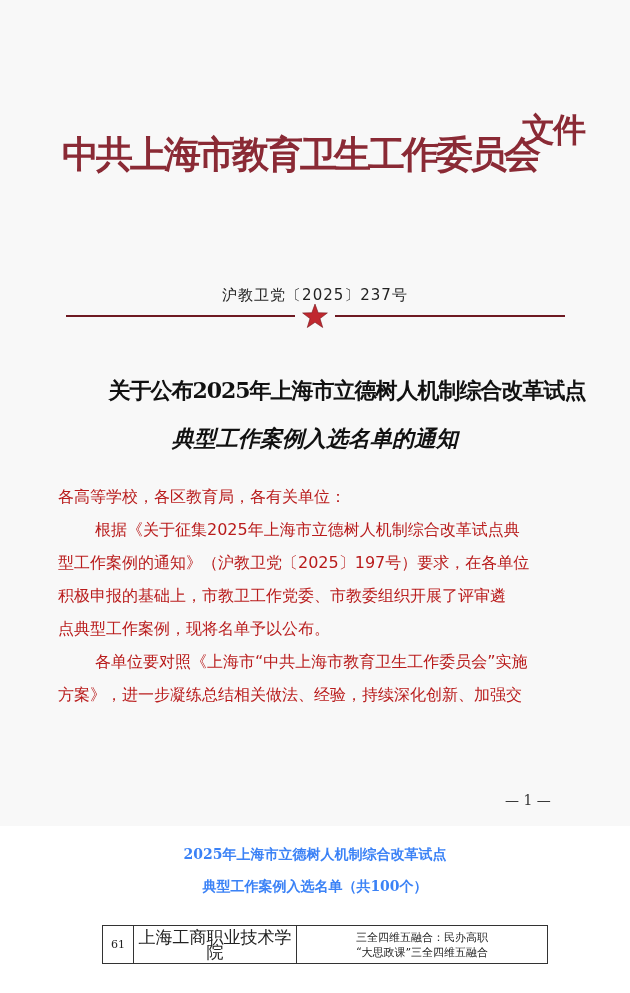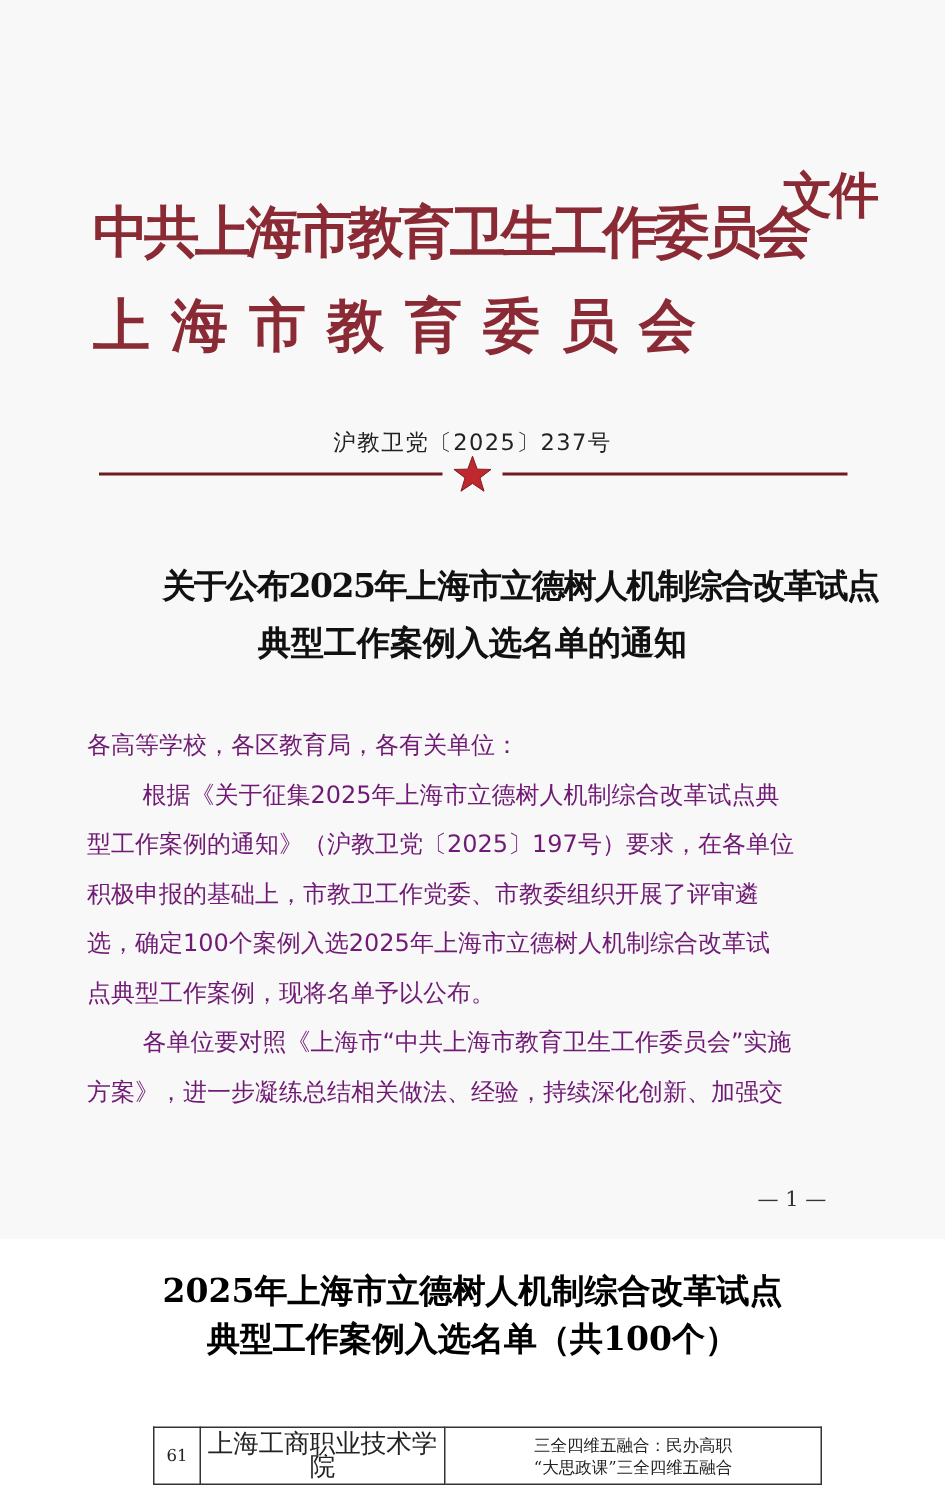--- a/index.html
+++ b/index.html
@@ -38,72 +38,70 @@
   .redline.left { left: 66px; width: 229px; }
   .redline.right { left: 335px; width: 230px; }
   .star {
     position: absolute; left: 302px; top: 303px; width: 26px; height: 26px;
   }
   .title {
     position: absolute; left: 0; width: 630px; text-align: center;
     font-weight: bold; color: #111; font-size: 22px;
   }
   .t1 { top: 376px; letter-spacing: -1px; padding-left: 32px; }
-  .t2 { top: 414px; }
+  .t2 { top: 424px; font-style: italic; }
   .body-text {
-    position: absolute; left: 58px; width: 520px; font-size: 16px; color: #701a75;
+    position: absolute; left: 58px; width: 520px; font-size: 16px; color: #b91c1c;
     line-height: 33px; font-family: "DejaVu Sans", sans-serif;
   }
   .p-line { white-space: nowrap; height: 33px; }
   .indent { padding-left: 37px; }
   .pageno {
     position: absolute; left: 505px; top: 792px; font-size: 14px; color: #333;
   }
   .list-title {
     position: absolute; left: 0; width: 630px; text-align: center;
-    font-weight: bold; color: #000000; font-size: 22px;
+    font-weight: bold; color: #3b82f6; font-size: 14px;
   }
   .lt1 { top: 846px; }
   .lt2 { top: 878px; }
   table.cases {
     position: absolute; left: 102px; top: 925px; width: 446px; height: 39px;
-    border-collapse: collapse; font-size: 11px; color: #222; margin-top: 26px;
+    border-collapse: collapse; font-size: 11px; color: #222;
   }
   table.cases td {
     border: 1.5px solid #333; text-align: center; vertical-align: middle;
     padding: 1px 2px; line-height: 15px;
   }
   td.c-num { width: 26px; }
   td.c-school { width: 158px; font-size: 17px; }
 </style>
 </head>
 <body>
 
 <div class="page1">
   <div class="hdr-line hdr1">中共上海市教育卫生工作委员会</div>
-  <div class="hdr-line hdr2">上海市教育委员会</div>
   <div class="hdr-file">文件</div>
 
   <div class="docno">沪教卫党〔2025〕237号</div>
 
   <div class="redline left"></div>
   <svg class="star" viewBox="0 0 24 24">
     <polygon points="12,1 14.9,9 23.4,9.2 16.6,14.4 19.1,22.6 12,17.8 4.9,22.6 7.4,14.4 0.6,9.2 9.1,9" fill="#c0282f" stroke="#7a1a20" stroke-width="0.6"></polygon>
   </svg>
   <div class="redline right"></div>
 
   <div class="title t1">关于公布2025年上海市立德树人机制综合改革试点</div>
   <div class="title t2">典型工作案例入选名单的通知</div>
 
   <div class="body-text" style="top:480px;">
     <div class="p-line">各高等学校，各区教育局，各有关单位：</div>
     <div class="p-line indent">根据《关于征集2025年上海市立德树人机制综合改革试点典</div>
     <div class="p-line">型工作案例的通知》（沪教卫党〔2025〕197号）要求，在各单位</div>
     <div class="p-line">积极申报的基础上，市教卫工作党委、市教委组织开展了评审遴</div>
-    <div class="p-line">选，确定100个案例入选2025年上海市立德树人机制综合改革试</div>
     <div class="p-line">点典型工作案例，现将名单予以公布。</div>
     <div class="p-line indent">各单位要对照《上海市“中共上海市教育卫生工作委员会”实施</div>
     <div class="p-line">方案》，进一步凝练总结相关做法、经验，持续深化创新、加强交</div>
   </div>
 
   <div class="pageno">— 1 —</div>
 </div>
 
 <div class="page2"></div>
 

